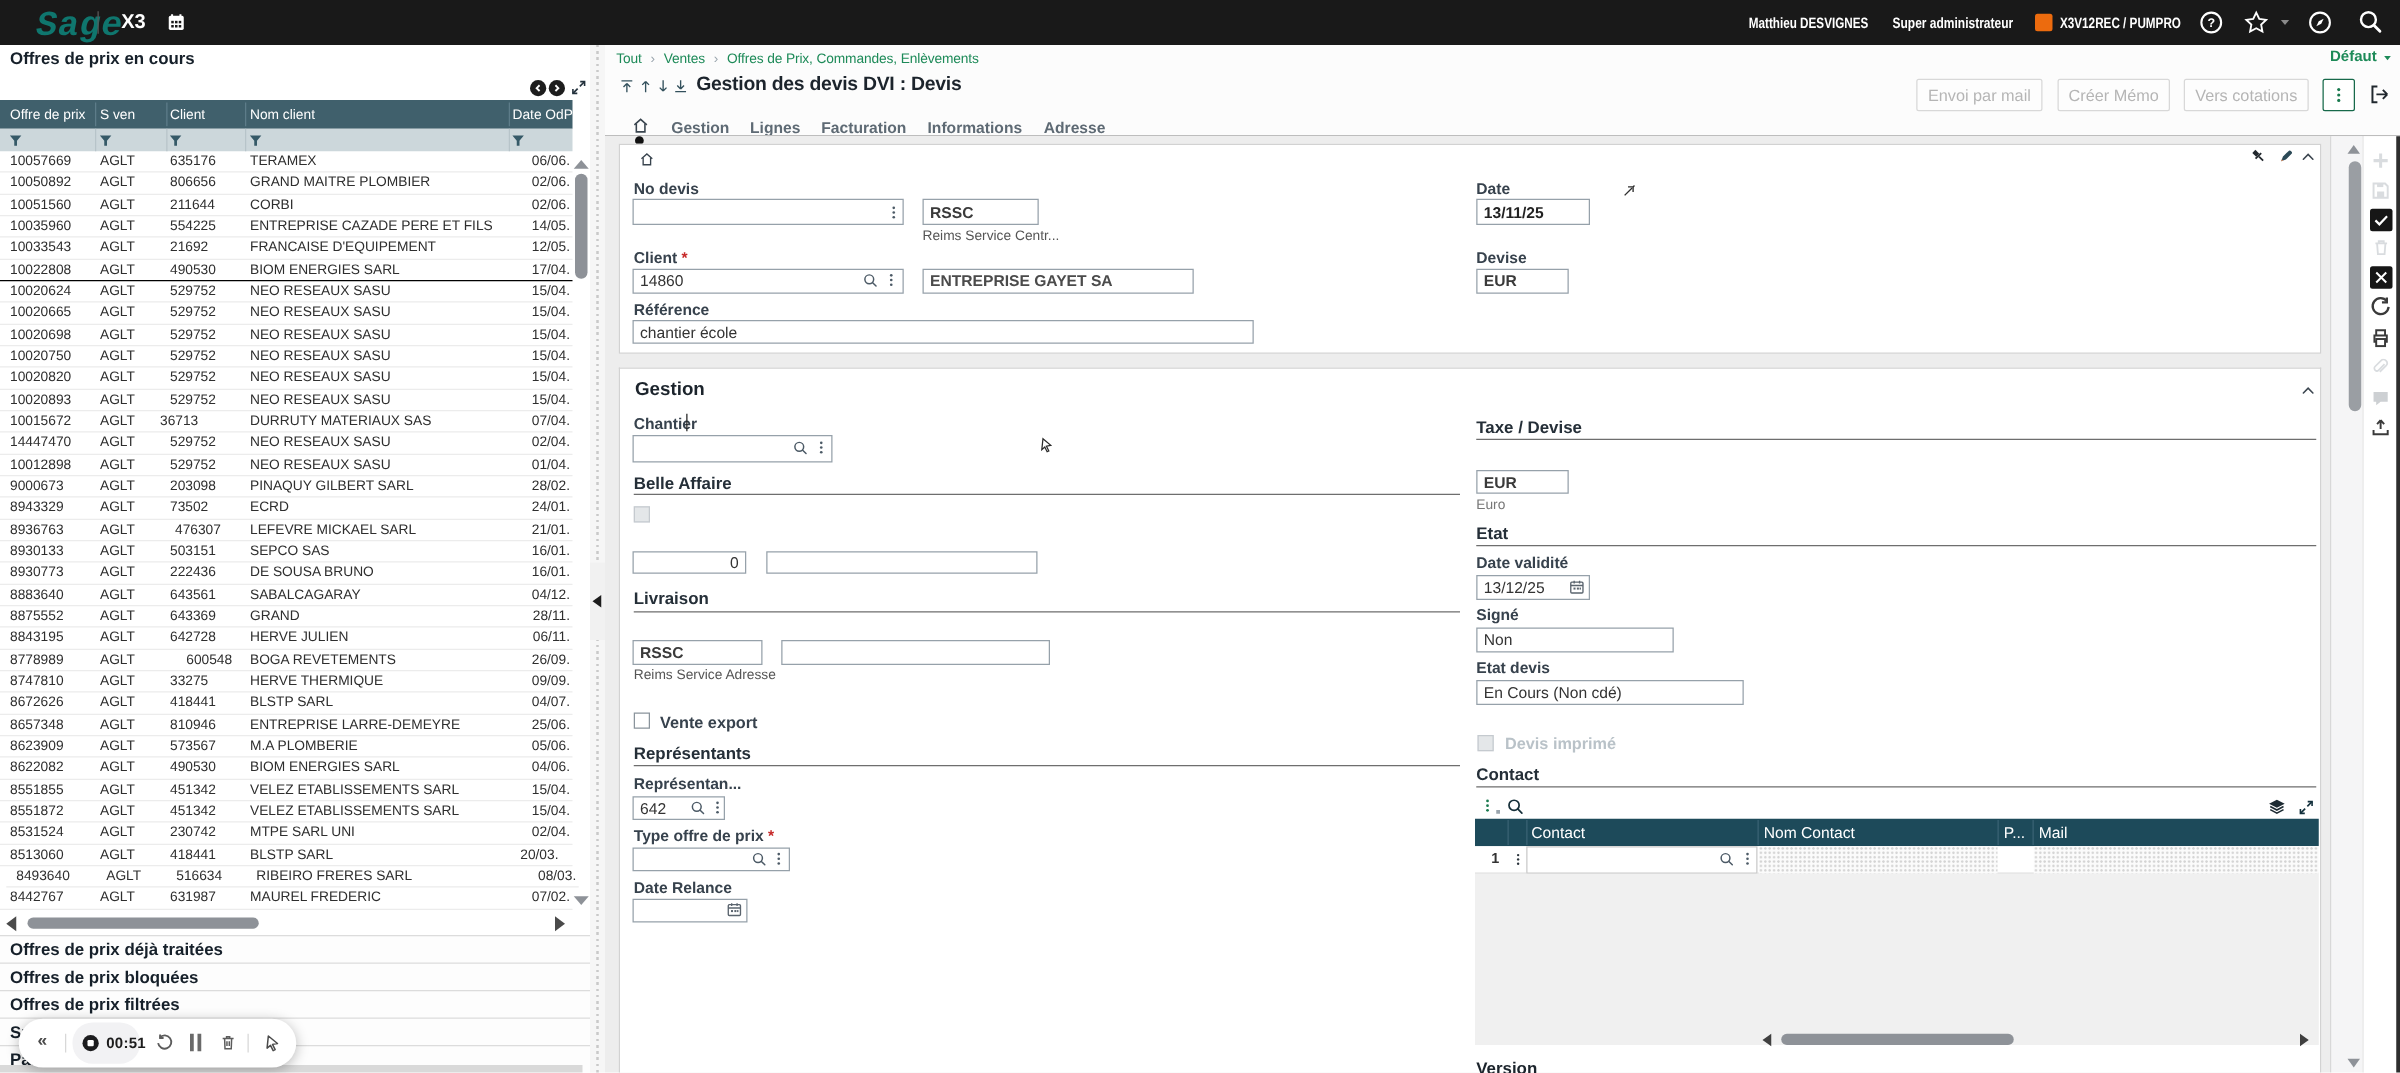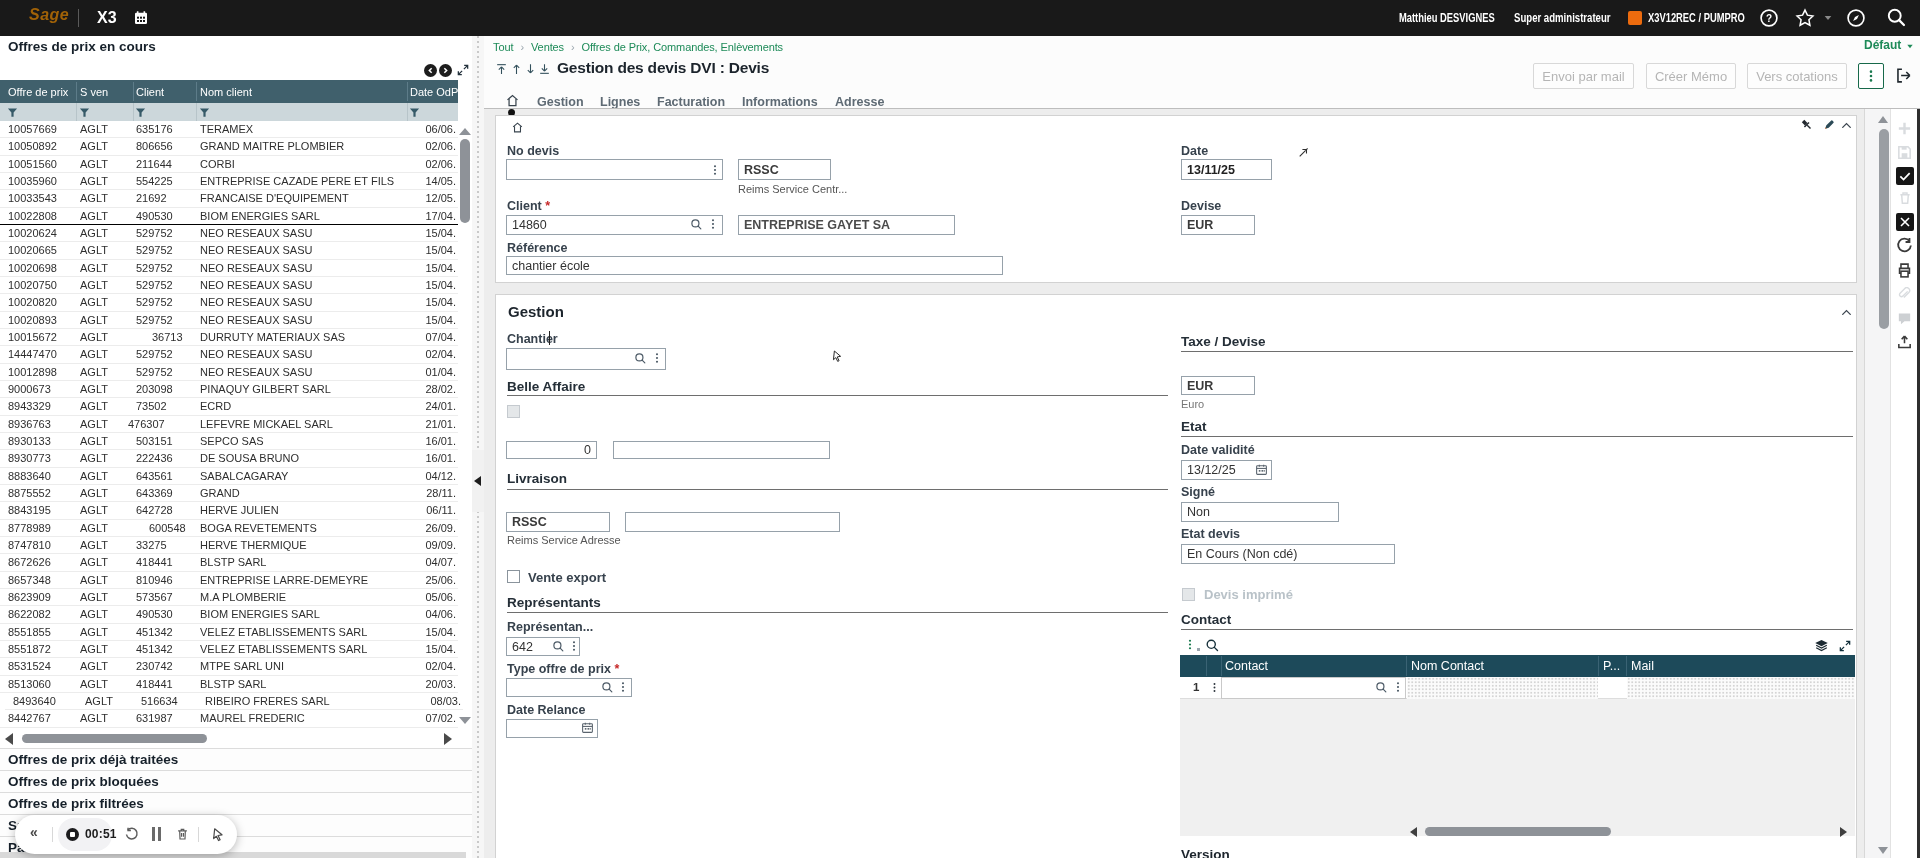--- a/index.html
+++ b/index.html
@@ -11,21 +11,21 @@
 .rule{position:absolute;height:1px;background:#6e6e6e;}
 .ast{color:#c62828;}
 .astg{color:#b9c2c8;}
 .ck{position:absolute;width:13px;height:13px;border:1px solid #8a949c;background:#fff;}
 .ckd{position:absolute;width:13px;height:13px;border:1px solid #c5cacf;background:#e4e7e9;}
 .small{position:absolute;font-size:11px;color:#6b7680;white-space:nowrap;}
 .thumb{position:absolute;background:#8e9298;border-radius:5px;}
 .tri{position:absolute;width:0;height:0;}
 </style></head><body>
 <div class="ab" style="left:0;top:0;width:1920px;height:36px;background:#191919"></div>
-<div class="ab" style="left:29px;top:6px;font-size:16px;font-weight:bold;color:#a16207;letter-spacing:.5px;font-family:Liberation Sans, sans-serif;font-style:italic">Sage</div>
+<div class="ab" style="left:29px;top:6px;font-size:28px;font-weight:bold;color:#0f766e;letter-spacing:.5px;font-family:Liberation Mono, monospace;font-style:italic">Sage</div>
 <div class="ab" style="left:78px;top:9px;width:1px;height:18px;background:#5a5a5a"></div>
 <div class="ab" style="left:97px;top:9px;font-size:16px;font-weight:bold;color:#fff">X3</div>
 <svg class="ab" style="left:133px;top:10px" width="16" height="16" viewBox="0 0 24 24" fill="none">
     <rect x="3" y="4" width="18" height="17" rx="2" fill="#fff"></rect>
     <path d="M7 2 V7 M17 2 V7" stroke="#fff" stroke-width="2.4"></path>
     <rect x="6" y="10" width="3" height="3" fill="#191919"></rect>
     <rect x="10.5" y="10" width="3" height="3" fill="#191919"></rect>
     <rect x="15" y="10" width="3" height="3" fill="#191919"></rect>
     <rect x="6" y="15" width="3" height="3" fill="#191919"></rect>
     <rect x="10.5" y="15" width="3" height="3" fill="#191919"></rect>
@@ -179,21 +179,21 @@
 <div class="ab" style="left:0;top:311.6px;width:458px;height:17.33px;border-bottom:1px solid #ececec;font-size:11px;color:#2e2e2e;line-height:17.33px;white-space:nowrap">
     <span class="ab" style="left:8px">10020893</span>
     <span class="ab" style="left:80px">AGLT</span>
     <span class="ab" style="left:136px">529752</span>
     <span class="ab" style="left:200px">NEO RESEAUX SASU</span>
     <span class="ab" style="left:407px;width:49px;text-align:right">15/04.</span>
   </div>
 <div class="ab" style="left:0;top:329.0px;width:458px;height:17.33px;border-bottom:1px solid #ececec;font-size:11px;color:#2e2e2e;line-height:17.33px;white-space:nowrap">
     <span class="ab" style="left:8px">10015672</span>
     <span class="ab" style="left:80px">AGLT</span>
-    <span class="ab" style="left:152px">36713</span>
+    <span class="ab" style="left:128px">36713</span>
     <span class="ab" style="left:200px">DURRUTY MATERIAUX SAS</span>
     <span class="ab" style="left:407px;width:49px;text-align:right">07/04.</span>
   </div>
 <div class="ab" style="left:0;top:346.3px;width:458px;height:17.33px;border-bottom:1px solid #ececec;font-size:11px;color:#2e2e2e;line-height:17.33px;white-space:nowrap">
     <span class="ab" style="left:8px">14447470</span>
     <span class="ab" style="left:80px">AGLT</span>
     <span class="ab" style="left:136px">529752</span>
     <span class="ab" style="left:200px">NEO RESEAUX SASU</span>
     <span class="ab" style="left:407px;width:49px;text-align:right">02/04.</span>
   </div>
@@ -214,21 +214,21 @@
 <div class="ab" style="left:0;top:398.3px;width:458px;height:17.33px;border-bottom:1px solid #ececec;font-size:11px;color:#2e2e2e;line-height:17.33px;white-space:nowrap">
     <span class="ab" style="left:8px">8943329</span>
     <span class="ab" style="left:80px">AGLT</span>
     <span class="ab" style="left:136px">73502</span>
     <span class="ab" style="left:200px">ECRD</span>
     <span class="ab" style="left:407px;width:49px;text-align:right">24/01.</span>
   </div>
 <div class="ab" style="left:0;top:415.6px;width:458px;height:17.33px;border-bottom:1px solid #ececec;font-size:11px;color:#2e2e2e;line-height:17.33px;white-space:nowrap">
     <span class="ab" style="left:8px">8936763</span>
     <span class="ab" style="left:80px">AGLT</span>
-    <span class="ab" style="left:128px">476307</span>
+    <span class="ab" style="left:140px">476307</span>
     <span class="ab" style="left:200px">LEFEVRE MICKAEL SARL</span>
     <span class="ab" style="left:407px;width:49px;text-align:right">21/01.</span>
   </div>
 <div class="ab" style="left:0;top:432.9px;width:458px;height:17.33px;border-bottom:1px solid #ececec;font-size:11px;color:#2e2e2e;line-height:17.33px;white-space:nowrap">
     <span class="ab" style="left:8px">8930133</span>
     <span class="ab" style="left:80px">AGLT</span>
     <span class="ab" style="left:136px">503151</span>
     <span class="ab" style="left:200px">SEPCO SAS</span>
     <span class="ab" style="left:407px;width:49px;text-align:right">16/01.</span>
   </div>
@@ -321,21 +321,21 @@
     <span class="ab" style="left:80px">AGLT</span>
     <span class="ab" style="left:136px">230742</span>
     <span class="ab" style="left:200px">MTPE SARL UNI</span>
     <span class="ab" style="left:407px;width:49px;text-align:right">02/04.</span>
   </div>
 <div class="ab" style="left:0;top:675.6px;width:458px;height:17.33px;border-bottom:1px solid #ececec;font-size:11px;color:#2e2e2e;line-height:17.33px;white-space:nowrap">
     <span class="ab" style="left:8px">8513060</span>
     <span class="ab" style="left:80px">AGLT</span>
     <span class="ab" style="left:136px">418441</span>
     <span class="ab" style="left:200px">BLSTP SARL</span>
-    <span class="ab" style="left:407px;width:49px;text-align:right">20/03.</span>
+    <span class="ab" style="left:407px;width:49px;text-align:center">20/03.</span>
   </div>
 <div class="ab" style="left:5px;top:692.9px;width:458px;height:17.33px;border-bottom:1px solid #ececec;font-size:11px;color:#2e2e2e;line-height:17.33px;white-space:nowrap">
     <span class="ab" style="left:8px">8493640</span>
     <span class="ab" style="left:80px">AGLT</span>
     <span class="ab" style="left:136px">516634</span>
     <span class="ab" style="left:200px">RIBEIRO FRERES SARL</span>
     <span class="ab" style="left:407px;width:49px;text-align:right">08/03.</span>
   </div>
 <div class="ab" style="left:0;top:710.2px;width:458px;height:17.33px;border-bottom:1px solid #ececec;font-size:11px;color:#2e2e2e;line-height:17.33px;white-space:nowrap">
     <span class="ab" style="left:8px">8442767</span>

